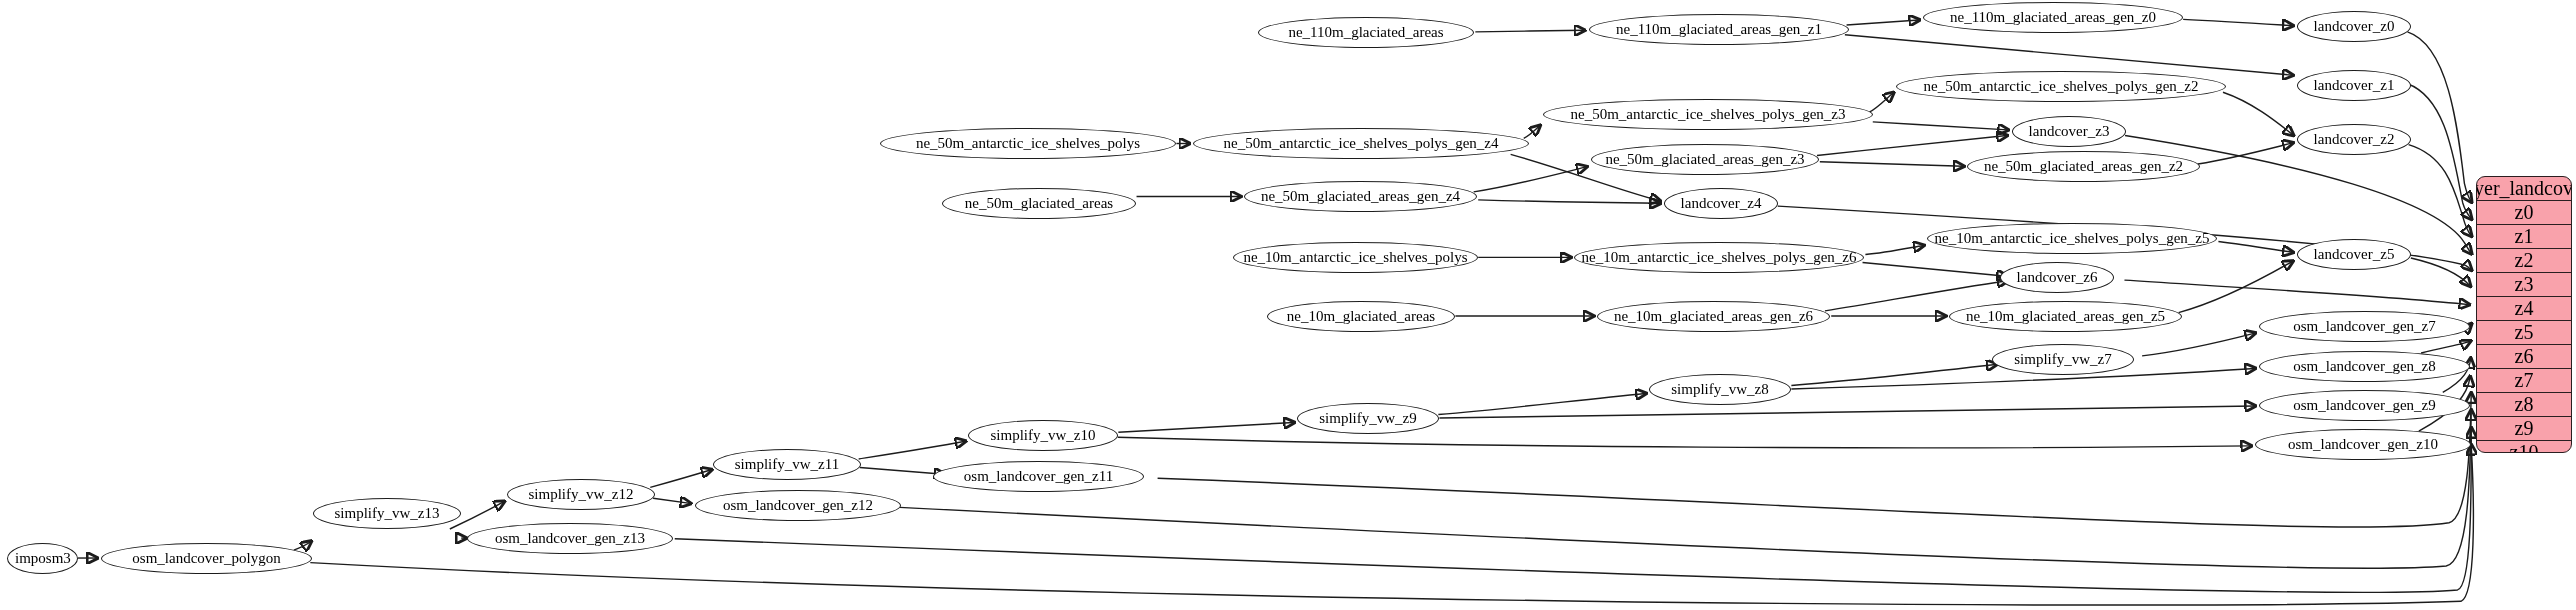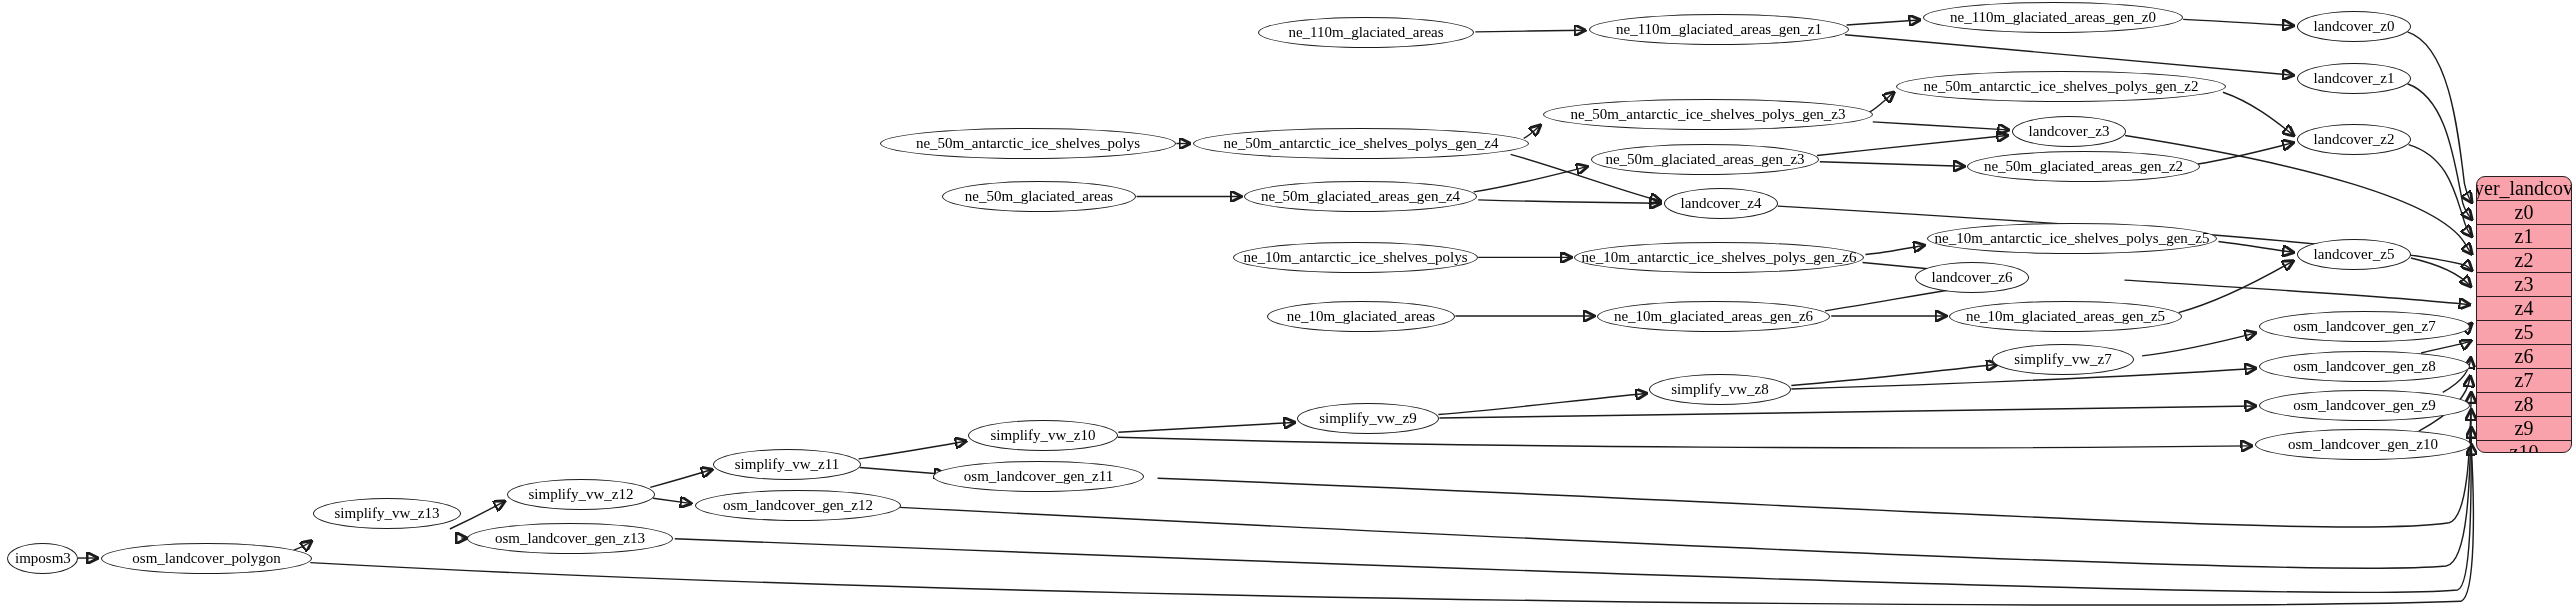--- a/index.html
+++ b/index.html
@@ -108,40 +108,40 @@
 <div class="node" style="left:1649px;top:374px;width:142px">simplify_vw_z8</div>
 <div class="node" style="left:1992px;top:344px;width:142px">simplify_vw_z7</div>
 <div class="node" style="left:2259px;top:311px;width:211px">osm_landcover_gen_z7</div>
 <div class="node" style="left:2259px;top:351px;width:211px">osm_landcover_gen_z8</div>
 <div class="node" style="left:2259px;top:390px;width:211px">osm_landcover_gen_z9</div>
 <div class="node" style="left:2255px;top:429px;width:216px">osm_landcover_gen_z10</div>
 <div class="node" style="left:1258px;top:17px;width:216px">ne_110m_glaciated_areas</div>
 <div class="node" style="left:1589px;top:14.2px;width:260px">ne_110m_glaciated_areas_gen_z1</div>
 <div class="node" style="left:1923px;top:1.7px;width:260px">ne_110m_glaciated_areas_gen_z0</div>
 <div class="node" style="left:2297px;top:11.4px;width:114px">landcover_z0</div>
-<div class="node" style="left:2297px;top:63px;width:114px">landcover_z1</div>
+<div class="node" style="left:2297px;top:70px;width:114px">landcover_z1</div>
 <div class="node" style="left:2297px;top:124px;width:114px">landcover_z2</div>
 <div class="node" style="left:880px;top:128px;width:296px">ne_50m_antarctic_ice_shelves_polys</div>
 <div class="node" style="left:1193px;top:128px;width:336px">ne_50m_antarctic_ice_shelves_polys_gen_z4</div>
 <div class="node" style="left:1543px;top:99px;width:330px">ne_50m_antarctic_ice_shelves_polys_gen_z3</div>
 <div class="node" style="left:1896px;top:71px;width:330px">ne_50m_antarctic_ice_shelves_polys_gen_z2</div>
-<div class="node" style="left:942px;top:181px;width:194px">ne_50m_glaciated_areas</div>
+<div class="node" style="left:942px;top:188px;width:194px">ne_50m_glaciated_areas</div>
 <div class="node" style="left:1244px;top:181px;width:233px">ne_50m_glaciated_areas_gen_z4</div>
 <div class="node" style="left:1591px;top:144px;width:228px">ne_50m_glaciated_areas_gen_z3</div>
 <div class="node" style="left:1967px;top:151px;width:233px">ne_50m_glaciated_areas_gen_z2</div>
 <div class="node" style="left:2012px;top:116px;width:114px">landcover_z3</div>
 <div class="node" style="left:1664px;top:188px;width:114px">landcover_z4</div>
 <div class="node" style="left:1233px;top:242px;width:245px">ne_10m_antarctic_ice_shelves_polys</div>
 <div class="node" style="left:1574px;top:242px;width:290px">ne_10m_antarctic_ice_shelves_polys_gen_z6</div>
 <div class="node" style="left:1927px;top:223px;width:290px">ne_10m_antarctic_ice_shelves_polys_gen_z5</div>
 <div class="node" style="left:1267px;top:301px;width:188px">ne_10m_glaciated_areas</div>
 <div class="node" style="left:1597px;top:301px;width:233px">ne_10m_glaciated_areas_gen_z6</div>
 <div class="node" style="left:1949px;top:301px;width:233px">ne_10m_glaciated_areas_gen_z5</div>
 <div class="node" style="left:2297px;top:239px;width:114px">landcover_z5</div>
-<div class="node" style="left:1915px;top:262px;width:114px">landcover_z6</div>
+<div class="node" style="left:2000px;top:262px;width:114px">landcover_z6</div>
 
 <div class="record-table">
   <div class="record-row header">layer_landcover</div>
   <div class="record-row">z0</div>
   <div class="record-row">z1</div>
   <div class="record-row">z2</div>
   <div class="record-row">z3</div>
   <div class="record-row">z4</div>
   <div class="record-row">z5</div>
   <div class="record-row">z6</div>

